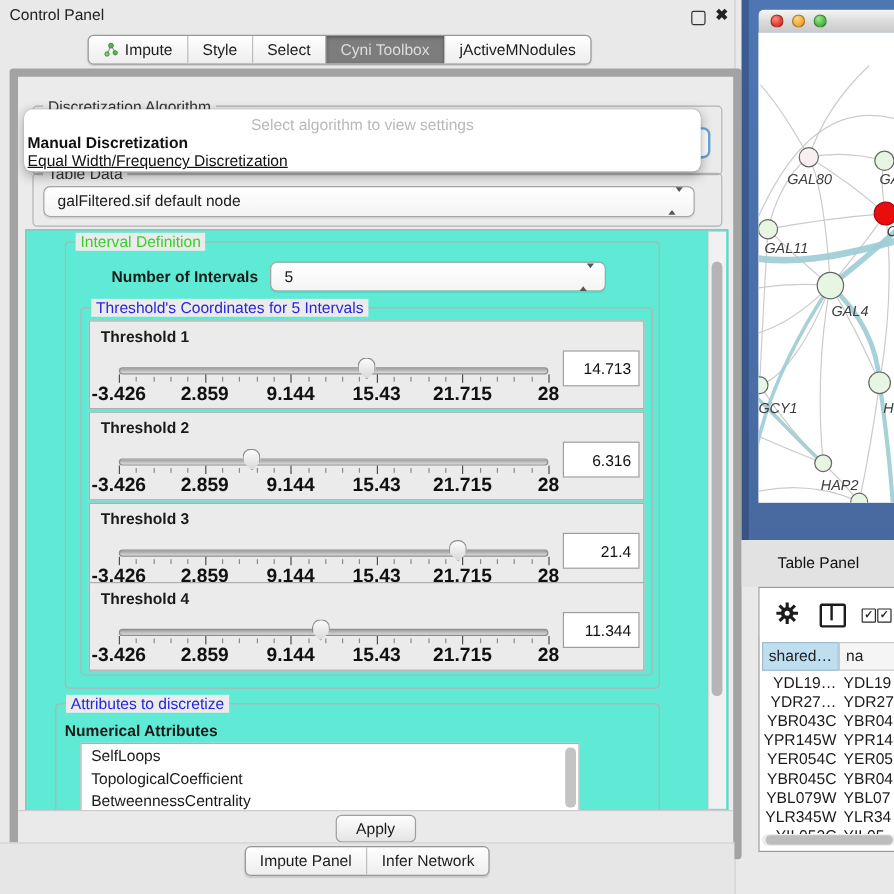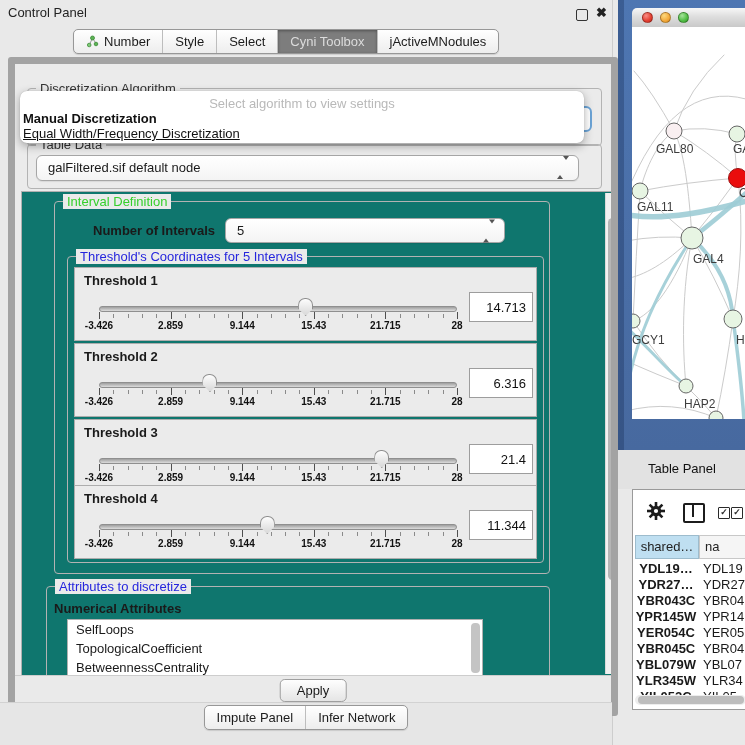--- a/index.html
+++ b/index.html
@@ -36,34 +36,34 @@
 
   
   #algo-popup{left:5px;top:27px;width:564px;height:52px;background:#ffffff;border-radius:7px;z-index:50;
               box-shadow:0 3px 10px rgba(0,0,0,.32),0 0 1px rgba(0,0,0,.25);}
   #algo-placeholder{position:absolute;left:0;right:0;top:5px;text-align:center;color:#b9b9b9;font-size:13px;}
   .popup-item{position:absolute;left:3px;right:3px;height:15px;line-height:15px;padding-left:0px;font-size:13px;color:#111;white-space:nowrap;}
   .popup-item.bold{font-weight:bold;}
   #algo-combo-behind{left:20px;top:42px;width:553px;height:22px;background:#fff;border:2px solid #6ba3d6;border-radius:6px;z-index:5;}
 
   
-  #scrollpane{left:6px;top:127px;width:584px;height:484px;border:1px solid #b0b0b0;background:#0f766e;overflow:hidden;padding-left:15px;}
+  #scrollpane{left:6px;top:127px;width:584px;height:484px;border:1px solid #b0b0b0;background:#5eead4;overflow:hidden;}
   #v-scrollbar{position:absolute;right:1px;top:1px;width:14px;height:481px;background:#f1f1f1;border-left:1px solid #dadada;}
   #v-thumb{position:absolute;left:2px;top:25px;width:9px;height:362px;background:#b5b5b5;border-radius:5px;}
 
   
   .threshold-box{position:absolute;left:6px;width:461px;height:72px;border:1px solid #adadad;background:#ebebeb;}
   .th-label{position:absolute;left:9px;top:5px;font-weight:bold;font-size:13px;}
   .slider{position:absolute;left:24px;top:36px;width:358px;height:30px;}
   .track{position:absolute;left:0;right:0;top:2px;height:4px;background:linear-gradient(#9e9e9e,#dcdcdc);border:1px solid #8f8f8f;border-radius:3px;}
   .ticks{position:absolute;left:0;right:0;top:8px;height:8px;}
   .tick{position:absolute;width:1px;height:4px;background:#8a8a8a;top:2px;}
   .tick.major{height:7px;background:#4f4f4f;top:0;}
   .tick-labels{position:absolute;left:0;right:0;top:16px;height:12px;}
-  .tick-label{position:absolute;transform:translateX(-50%);font-size:10px;font-weight:bold;color:#111;white-space:nowrap;}
+  .tick-label{position:absolute;transform:translateX(-50%);font-size:16px;font-weight:bold;color:#111;white-space:nowrap;}
   .handle{position:absolute;top:-6px;width:15px;height:18px;background:linear-gradient(#ffffff,#d6d6d6);
           box-shadow:inset 0 0 0 1px #8e8e8e;border-radius:7px 7px 3px 3px;
           clip-path:polygon(0 0,100% 0,100% 58%,50% 100%,0 58%);}
   .value-box{position:absolute;left:394px;top:24px;width:54px;height:26px;border:1px solid #9d9d9d;background:#fff;
              font-family:"Liberation Sans",sans-serif;font-size:13px;text-align:right;padding-right:6px;color:#111;}
 
   
   #attr-list{position:absolute;left:20px;top:32px;width:414px;height:70px;background:#ffffff;border:1px solid #b0b0b0;overflow:hidden;}
   .attr-item{padding-left:8px;line-height:19px;font-size:13px;white-space:nowrap;}
   #attr-thumb{position:absolute;right:2px;top:3px;width:9px;height:50px;background:#c4c4c4;border-radius:4px;}
@@ -71,21 +71,21 @@
   
   #apply-bar{left:0px;top:611px;width:596px;height:33px;background:#eaeaea;border-top:1px solid #cdcdcd;}
   #apply-btn{position:absolute;left:50%;transform:translateX(-50%);top:3px;height:21px;line-height:21px;padding:0 16px;
              background:linear-gradient(#fefefe,#e5e5e5);border:1px solid #9f9f9f;border-radius:5px;font-size:13px;}
   #bottom-strip{left:0;top:702px;width:612px;height:43px;background:#e6e6e6;border-top:1px solid #d2d2d2;}
   #bottom-tabs{position:absolute;left:0;right:0;top:2px;display:flex;justify-content:center;}
 
   
   #blue-frame{left:618px;top:0;width:127px;height:450px;background:linear-gradient(180deg,#4e76b2,#47699f);}
   #blue-frame::before{content:"";position:absolute;left:0;top:0;bottom:0;width:6px;background:rgba(15,35,75,.30);}
-  #net-window{left:632px;top:8px;width:113px;height:411px;}
+  #net-window{left:632px;top:8px;width:113px;height:411px;font-style:italic;}
   #net-titlebar{position:absolute;left:0;top:0;width:113px;height:19px;border-radius:5px 0 0 0;
                 background:linear-gradient(#f7f7f7,#dedede 45%,#c9c9c9);border-bottom:1px solid #8f8f8f;}
   .light{position:absolute;top:4px;width:11px;height:11px;border-radius:50%;border:1px solid rgba(0,0,0,.28);box-sizing:border-box;}
   #light-red{left:10px;background:radial-gradient(circle at 35% 30%,#f98e86,#e33e30 60%,#c52a1f);}
   #light-yellow{left:28px;background:radial-gradient(circle at 35% 30%,#fcd97e,#f3a93b 60%,#d98b1e);}
   #light-green{left:46px;background:radial-gradient(circle at 35% 30%,#a5e39a,#4fbd43 60%,#3a9c30);}
   #net-canvas{position:absolute;left:0;top:19px;width:113px;height:392px;background:#ffffff;overflow:hidden;}
 
   #table-panel-header{left:618px;top:450px;width:127px;height:39px;background:#e2e2e2;}
   #table-panel-title{position:absolute;left:30px;top:11px;font-size:13px;color:#111;}
@@ -95,21 +95,21 @@
   #split-icon::after{content:"";position:absolute;left:7px;top:0;width:2px;height:12px;background:#1c1c1c;}
   .chk{position:absolute;top:17px;width:10px;height:10px;border:1.5px solid #2a2a2a;border-radius:1px;
        font-size:9px;line-height:9px;text-align:center;font-weight:bold;color:#2a2a2a;}
   #tbl-header{position:absolute;left:0;top:45px;right:0;height:24px;}
   #col1-h{position:absolute;left:2px;top:0;width:62px;height:22px;line-height:22px;text-align:center;
           background:#bfdff1;border:1px solid #9dbccd;font-size:13px;color:#222;}
   #col2-h{position:absolute;left:66px;top:0;width:60px;height:22px;line-height:22px;padding-left:5px;
           background:#f5f5f5;border:1px solid #c8c8c8;font-size:13px;color:#222;}
   #tbl-rows{position:absolute;left:0;top:71px;right:0;bottom:0;}
   .t-row{position:relative;height:16px;line-height:16px;font-size:13px;}
-  .t-c1{position:absolute;left:2px;width:62px;text-align:center;white-space:nowrap;font-weight:bold;}
+  .t-c1{position:absolute;left:2px;width:62px;text-align:right;white-space:nowrap;}
   .t-c2{position:absolute;left:70px;white-space:nowrap;}
   #h-scrollbar{position:absolute;left:2px;right:0px;top:205px;height:10px;background:#ededed;border-radius:5px;}
   #h-thumb{position:absolute;left:3px;right:2px;top:1px;height:8px;background:#bdbdbd;border-radius:4px;}
 </style>
 </head>
 <body>
 
 <div id="app">
 
   <div id="control-panel" class="abs">
@@ -122,21 +122,21 @@
       <div class="seg">
         <span style="display:inline-flex;">
           <svg width="13" height="13" viewBox="0 0 13 13">
             <line x1="3.5" y1="9.5" x2="6.5" y2="3" stroke="#9a9a9a" stroke-width="1"></line>
             <line x1="6.5" y1="3" x2="10" y2="8.5" stroke="#9a9a9a" stroke-width="1"></line>
             <circle cx="6.5" cy="3" r="2" fill="#5cb455" stroke="#3e8a38" stroke-width="0.8"></circle>
             <circle cx="3.2" cy="10" r="1.8" fill="#7ecb77" stroke="#3e8a38" stroke-width="0.8"></circle>
             <circle cx="10" cy="9" r="1.8" fill="#5cb455" stroke="#3e8a38" stroke-width="0.8"></circle>
           </svg>
         </span>
-        <span>Number</span>
+        <span>Impute</span>
       </div>
       <div class="seg">
         <span>Style</span>
       </div>
       <div class="seg">
         <span>Select</span>
       </div>
       <div class="seg selected">
         <span>Cyni Toolbox</span>
       </div>

